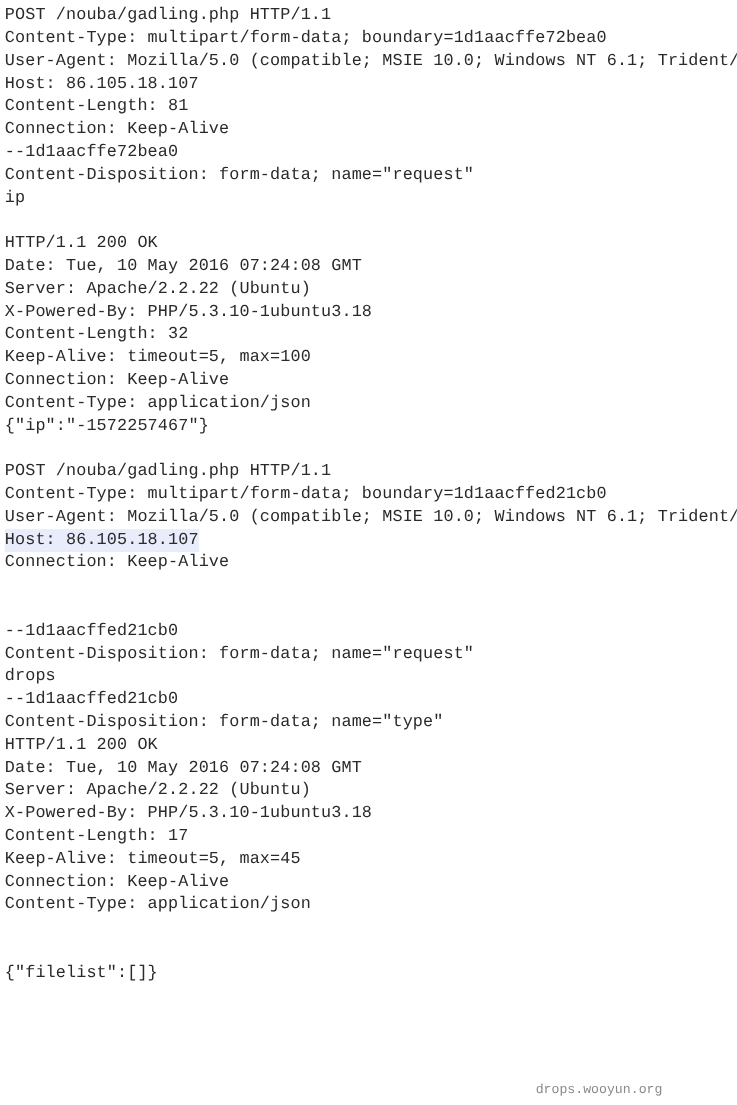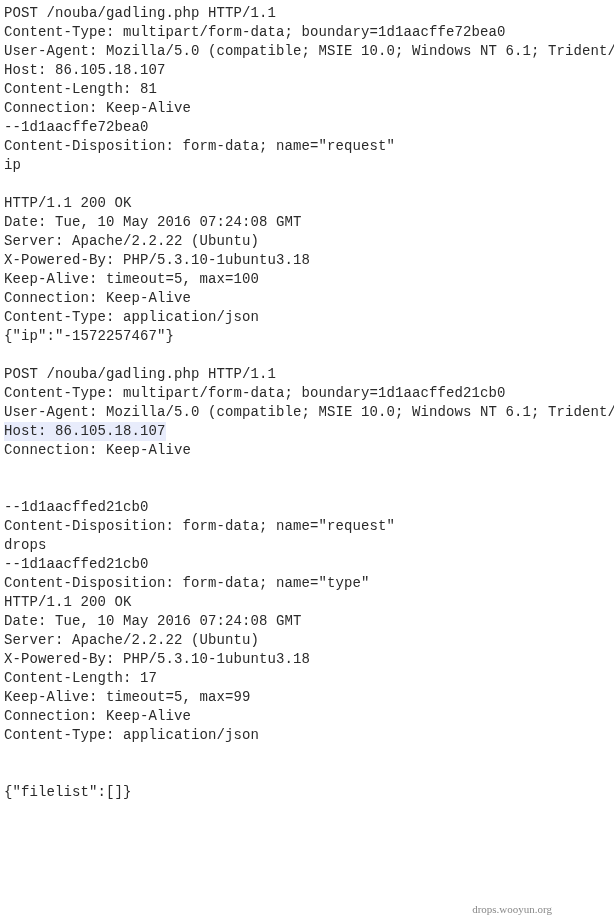--- a/index.html
+++ b/index.html
@@ -28,21 +28,21 @@
     background-color: #e8ecfb;
     display: inline-block;
   }
   .blank {
     height: 19px;
   }
   .watermark {
     position: absolute;
     right: 6px;
     bottom: 6px;
-    font-family: Liberation Serif, serif;
+    font-family: Liberation Mono, monospace;
     font-size: 11px;
     color: #8a8a8a;
   }
 </style>
 </head>
 <body>
 
 <div class="container">
   <div class="line">POST /nouba/gadling.php HTTP/1.1</div>
   <div class="line">Content-Type: multipart/form-data; boundary=1d1aacffe72bea0</div>
@@ -51,20 +51,21 @@
   <div class="line">Content-Length: 81</div>
   <div class="line">Connection: Keep-Alive</div>
   <div class="line">--1d1aacffe72bea0</div>
   <div class="line">Content-Disposition: form-data; name="request"</div>
   <div class="line">ip</div>
   <div class="blank"></div>
   <div class="line">HTTP/1.1 200 OK</div>
   <div class="line">Date: Tue, 10 May 2016 07:24:08 GMT</div>
   <div class="line">Server: Apache/2.2.22 (Ubuntu)</div>
   <div class="line">X-Powered-By: PHP/5.3.10-1ubuntu3.18</div>
+  <div class="line">Content-Length: 32</div>
   <div class="line">Keep-Alive: timeout=5, max=100</div>
   <div class="line">Connection: Keep-Alive</div>
   <div class="line">Content-Type: application/json</div>
   <div class="line">{"ip":"-1572257467"}</div>
   <div class="blank"></div>
   <div class="line">POST /nouba/gadling.php HTTP/1.1</div>
   <div class="line">Content-Type: multipart/form-data; boundary=1d1aacffed21cb0</div>
   <div class="line">User-Agent: Mozilla/5.0 (compatible; MSIE 10.0; Windows NT 6.1; Trident/6.0)</div>
   <div class="line"><span class="highlighted">Host: 86.105.18.107</span></div>
   <div class="line">Connection: Keep-Alive</div>
@@ -73,21 +74,21 @@
   <div class="line">--1d1aacffed21cb0</div>
   <div class="line">Content-Disposition: form-data; name="request"</div>
   <div class="line">drops</div>
   <div class="line">--1d1aacffed21cb0</div>
   <div class="line">Content-Disposition: form-data; name="type"</div>
   <div class="line">HTTP/1.1 200 OK</div>
   <div class="line">Date: Tue, 10 May 2016 07:24:08 GMT</div>
   <div class="line">Server: Apache/2.2.22 (Ubuntu)</div>
   <div class="line">X-Powered-By: PHP/5.3.10-1ubuntu3.18</div>
   <div class="line">Content-Length: 17</div>
-  <div class="line">Keep-Alive: timeout=5, max=99</div>
+  <div class="line">Keep-Alive: timeout=5, max=45</div>
   <div class="line">Connection: Keep-Alive</div>
   <div class="line">Content-Type: application/json</div>
   <div class="blank"></div>
   <div class="blank"></div>
   <div class="line">{"filelist":[]}</div>
 
   <div class="watermark">drops.wooyun.org</div>
 </div>
 
 </body></html>

